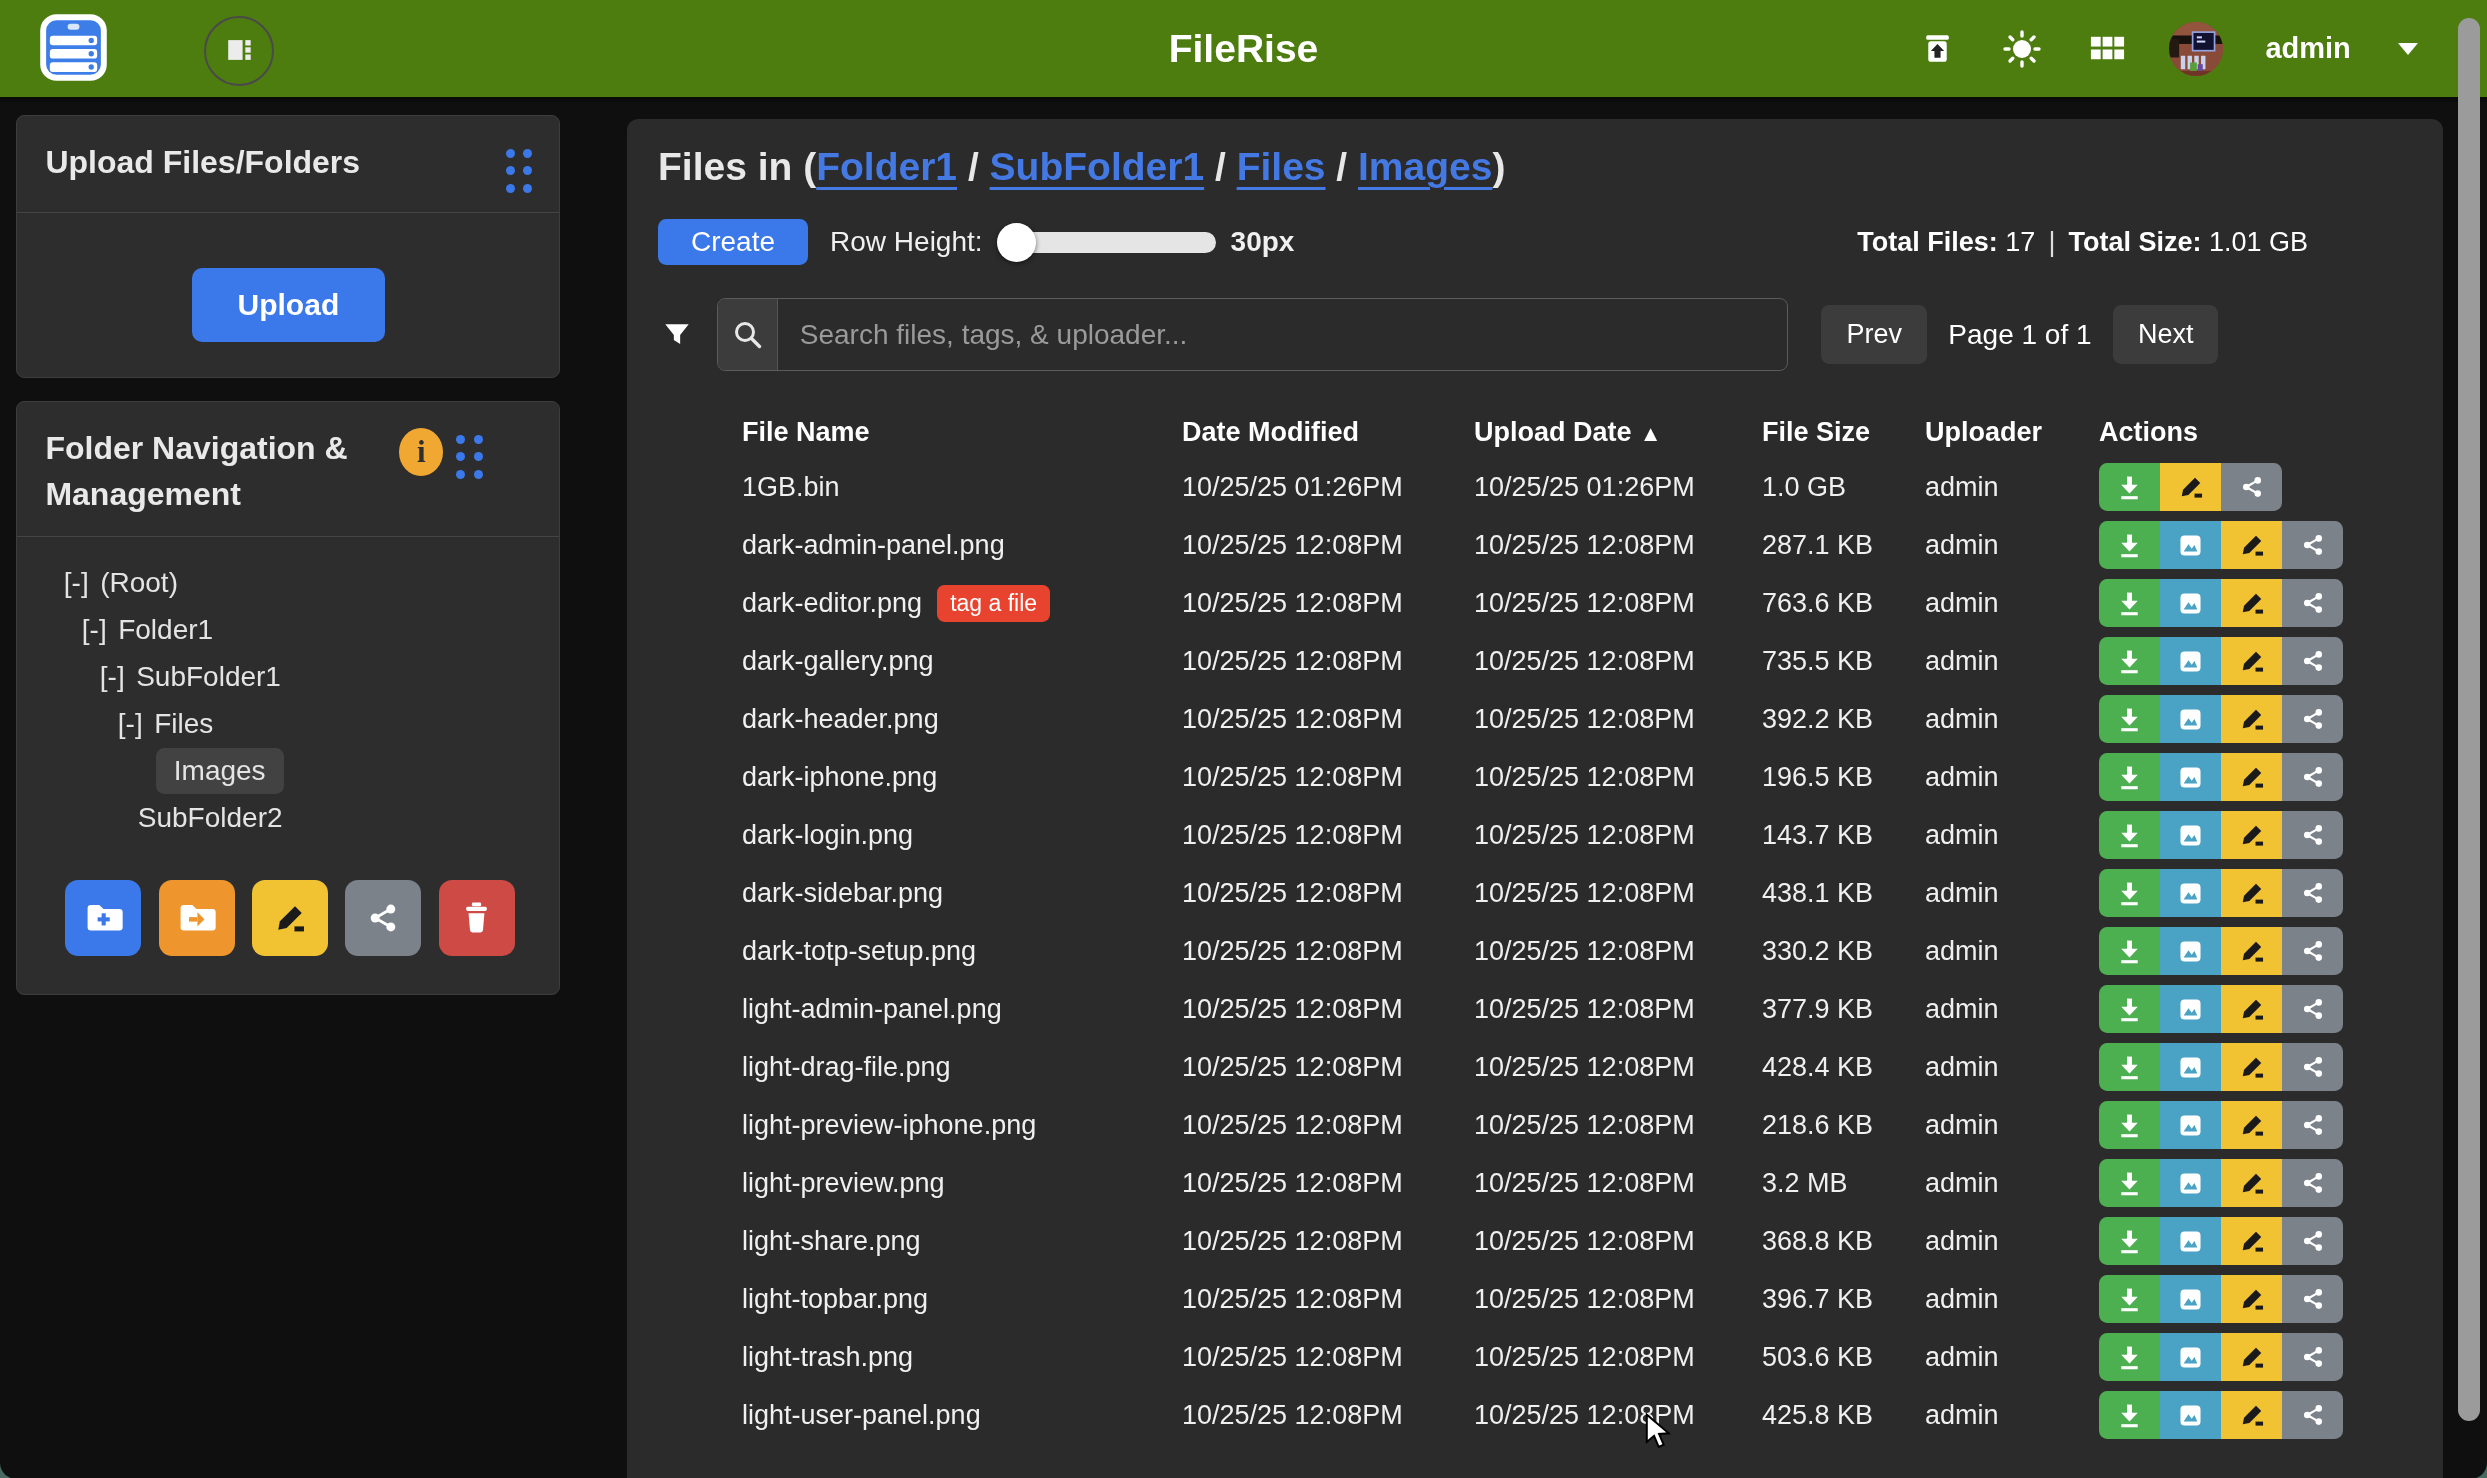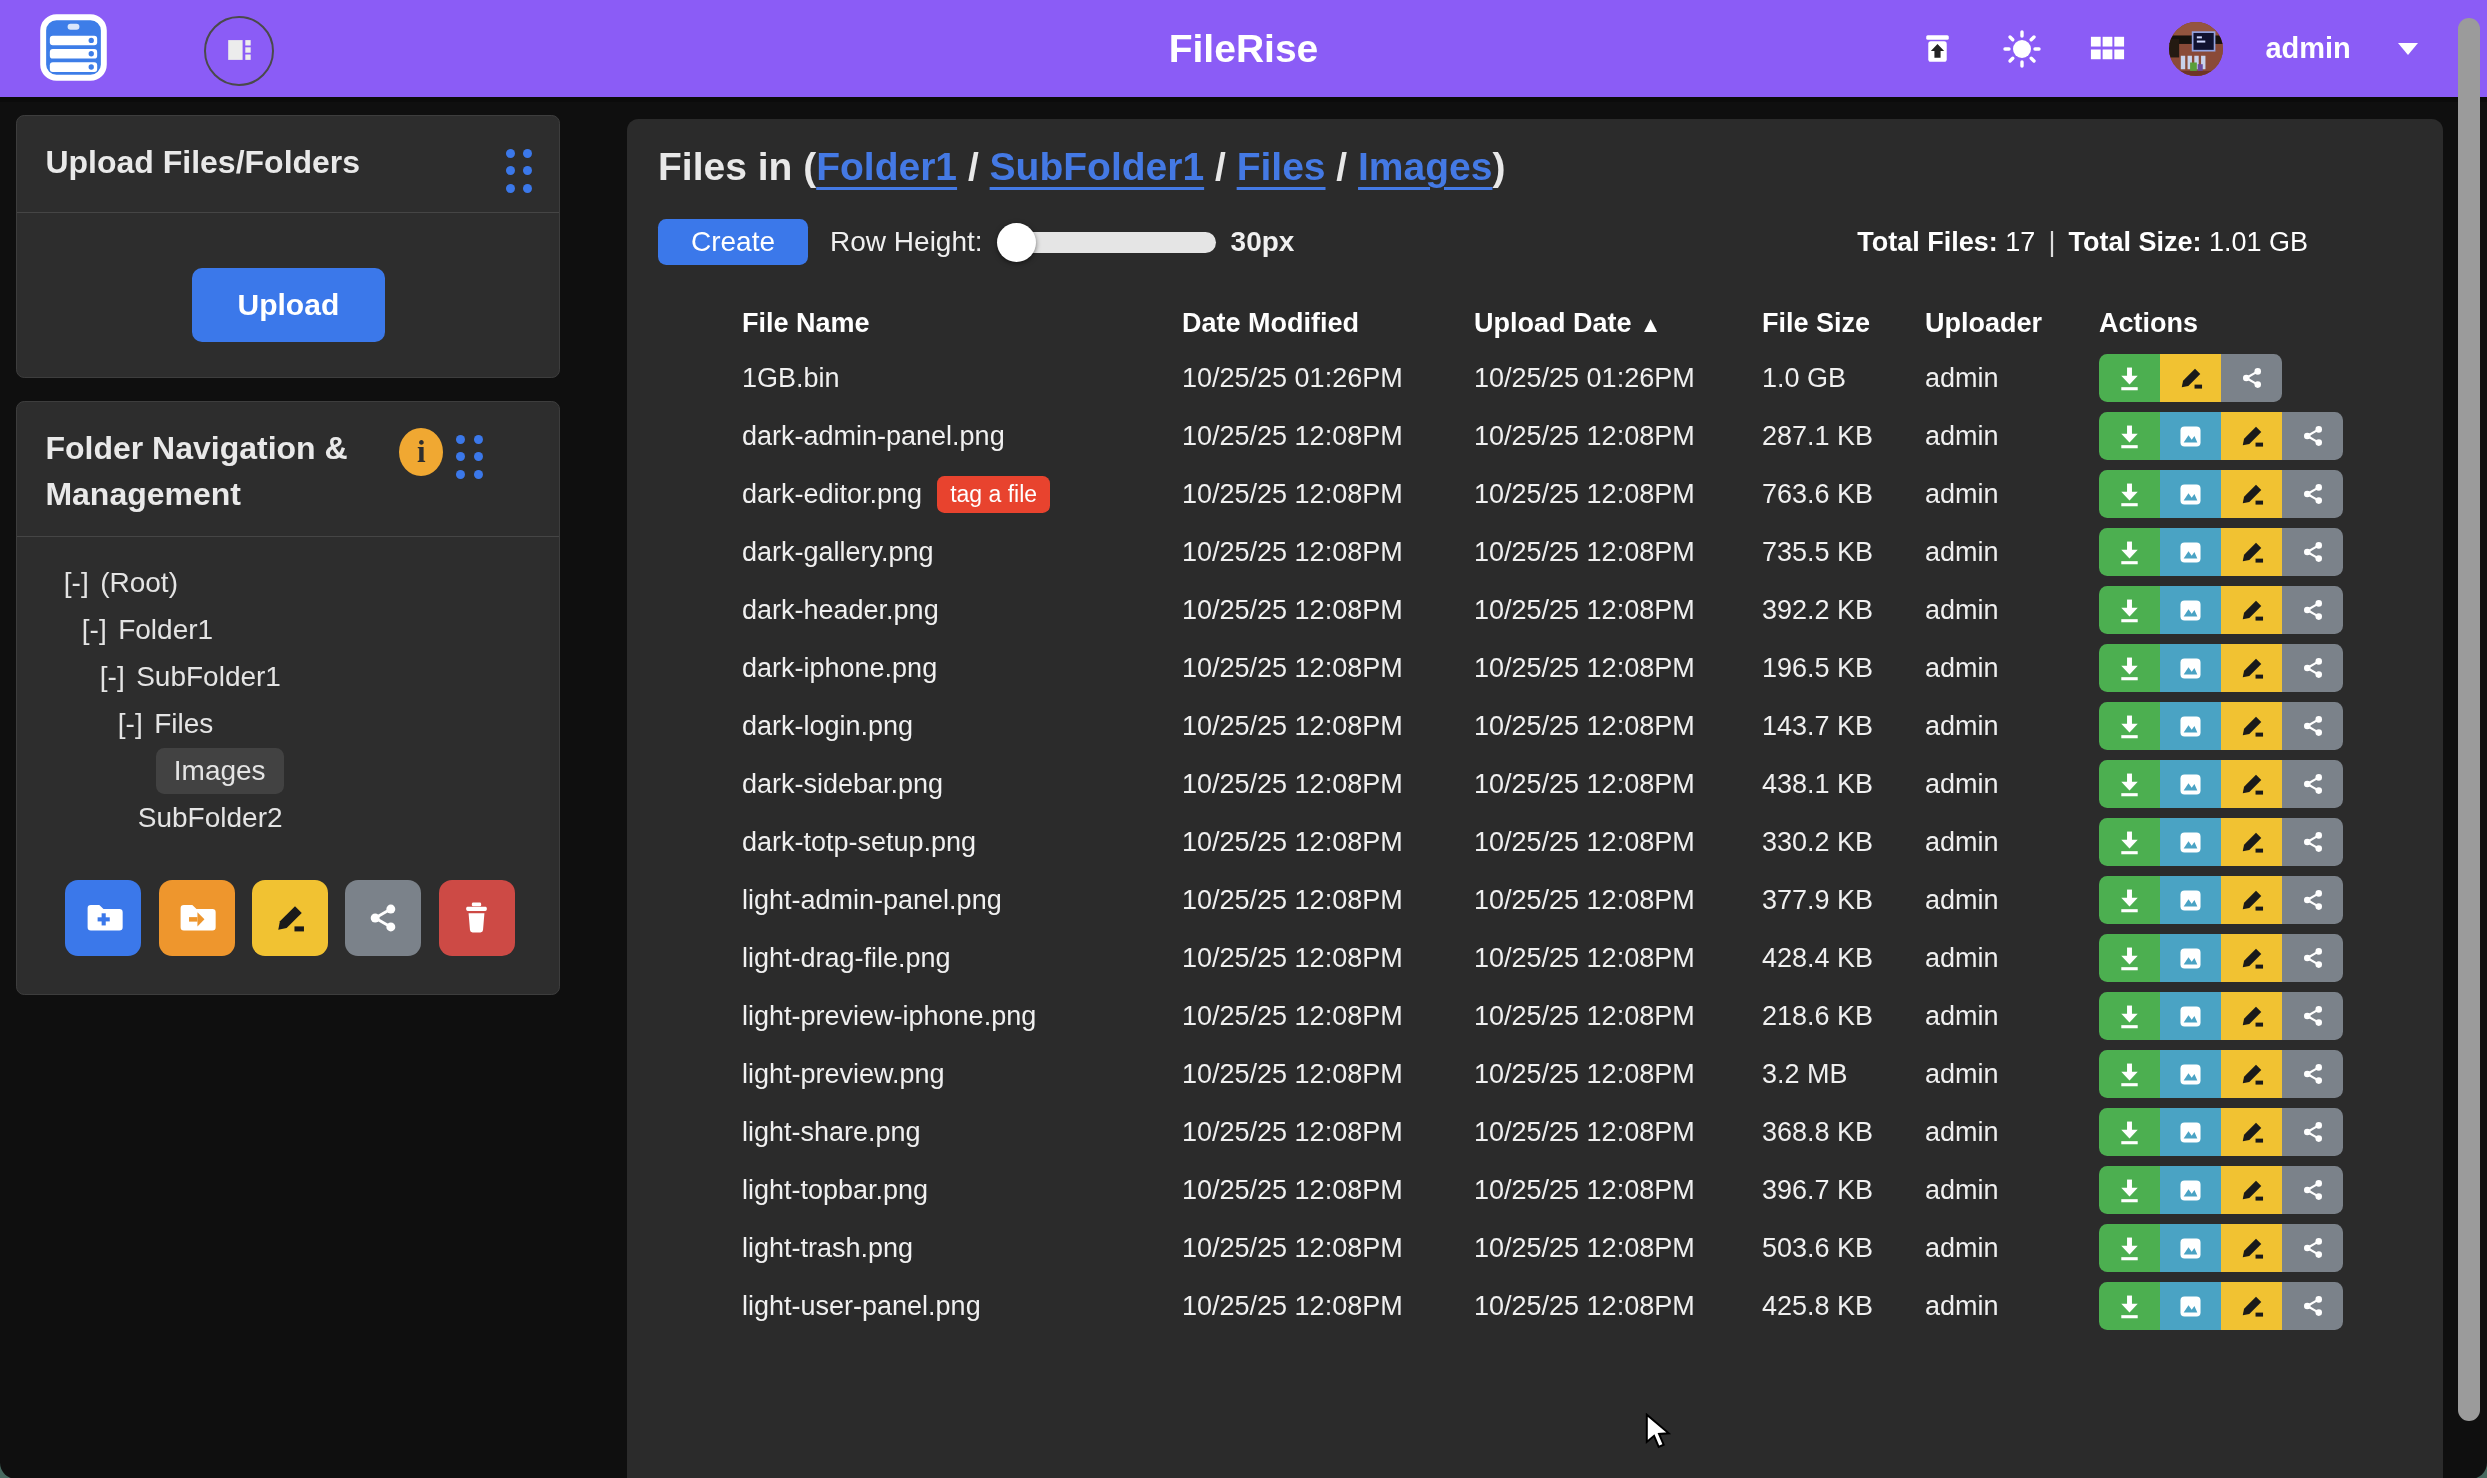--- a/index.html
+++ b/index.html
@@ -1,20 +1,20 @@
 <!DOCTYPE html>
 <html style="--c-accent: #3b78ea; --c-link: #4479e4; --c-green: #4caf50; --c-teal: #4aa3c4; --c-yellow: #f1c232; --c-gray: #7b828a; --c-orange: #ee962d; --c-red: #cd4a45; --c-info: #f0a832; --c-badge: #e8432e;font-size:13px"><head>
 <meta charset="utf-8">
 <style>
   html,body{margin:0;padding:0;width:2487px;height:1479px;overflow:hidden;
     font-family:"Liberation Sans","DejaVu Sans",sans-serif;background:#47695f;}
   .window{position:relative;width:2487px;height:1479px;background:#0f0f0f;
     border-radius:0 0 16.4px 16.4px;overflow:hidden;color:#f2f2f2;}
   
-  .topbar{position:absolute;top:0;left:0;right:0;height:97px;background:#8b5cf6;
+  .topbar{position:absolute;top:0;left:0;right:0;height:97px;background:#4d7c0f;
     border-bottom:5px solid #0b0b0b;display:flex;align-items:center;}
   .logo{position:absolute;left:38px;top:11.5px;width:71px;height:71px;}
   .toggle-btn{position:absolute;left:204px;top:16.4px;width:66px;height:66px;border-radius:50%;
     border:2.5px solid #4a4a4a;display:flex;align-items:center;justify-content:center;}
   .app-title{position:absolute;left:0;right:0;text-align:center;font-size:39px;font-weight:bold;color:#fff;}
   .top-right{position:absolute;right:69px;top:0;height:97px;display:flex;align-items:center;gap:39px;}
   .icon-btn{display:flex;align-items:center;justify-content:center;width:46px;height:46px;}
   .avatar{width:54px;height:54px;border-radius:50%;overflow:hidden;background:#8a4a38;}
   .admin-name{font-size:29px;font-weight:bold;color:#fff;margin-left:3.3px;}
   .caret{width:0;height:0;border-left:10.7px solid transparent;border-right:10.7px solid transparent;
@@ -289,20 +289,39 @@
     <div class="toolbar">
       <button class="create-btn">Create</button>
       <span class="rh-label">Row Height:</span>
       <span class="slider">
           <span class="thumb"></span>
         </span>
       <span class="rh-value">30px</span>
       <span class="totals"><b>Total Files:</b> <span>17</span><span class="sep">|</span><b>Total Size:</b> <span>1.01 GB</span></span>
     </div>
 
+    <div class="searchrow">
+      <span class="filter-icon">
+        <svg viewBox="0 0 40 40" width="36" height="36">
+          <path d="M7 8 h26 l-9.5 12 v10 l-7-4.5 v-5.5 z" fill="#fff"></path>
+        </svg>
+      </span>
+      <span class="searchbox">
+        <span class="search-icon-seg">
+          <svg viewBox="0 0 36 36" width="36" height="36">
+            <circle cx="15" cy="15" r="8.5" fill="none" stroke="#e8e8e8" stroke-width="3"></circle>
+            <line x1="21.5" y1="21.5" x2="29.5" y2="29.5" stroke="#e8e8e8" stroke-width="3.4" stroke-linecap="round"></line>
+          </svg>
+        </span>
+        <input type="text" placeholder="Search files, tags, &amp; uploader..." style="">
+      </span>
+      <button class="pagebtn prev">Prev</button>
+      <span class="page-label">Page 1 of 1</span>
+      <button class="pagebtn next">Next</button>
+    </div>
 
     <div class="thead">
       <span><span class="cbh"></span></span>
       <span>File Name</span>
       <span>Date Modified</span>
       <span><span>Upload Date</span><span class="sort">▲</span></span>
       <span>File Size</span>
       <span>Uploader</span>
       <span>Actions</span>
     </div>

